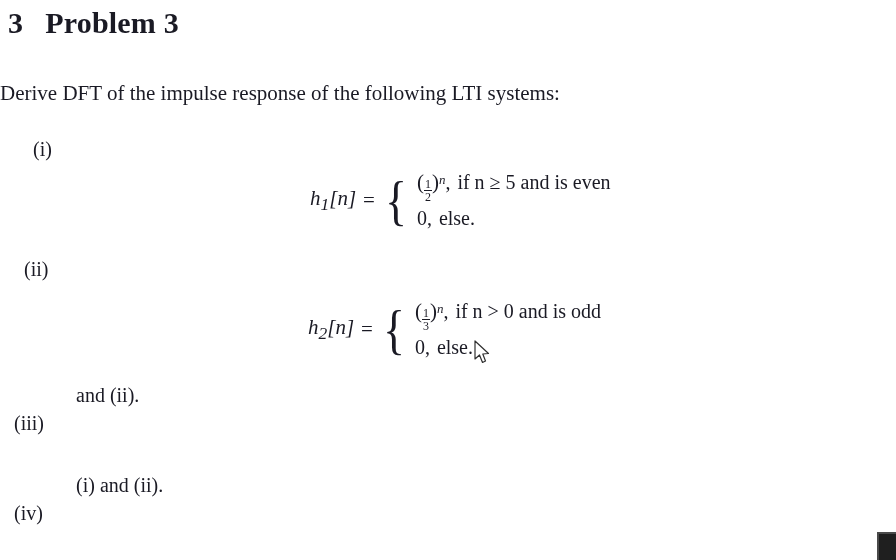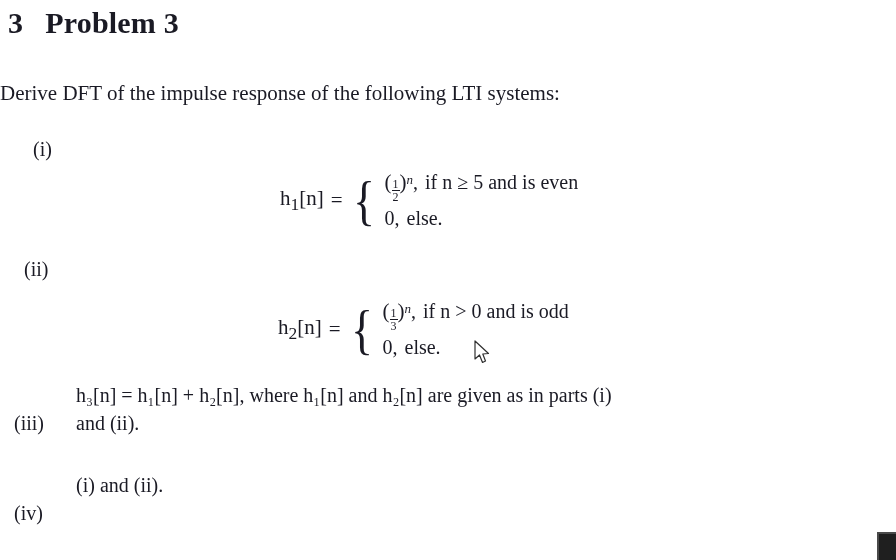--- a/index.html
+++ b/index.html
@@ -60,22 +60,24 @@
     position: absolute;
     font-size: 20px;
     display: flex;
     align-items: center;
     white-space: nowrap;
   }
   .eq-1 { left: 280px; top: 168px; }
   .eq-2 { left: 278px; top: 297px; }
 
   .lhs {
+    font-style: italic;
     font-size: 21px;
     margin-right: 7px;
+    margin-left: 30px;
   }
   .eqsign {
     font-style: normal;
     margin-right: 8px;
     font-size: 21px;
   }
   .brace {
     font-size: 54px;
     line-height: 0;
     font-weight: 300;
@@ -220,21 +222,20 @@
       </span>
       <span class="case-row">
         <span>0,</span>
         <span class="cond">else.</span>
       </span>
     </span>
   </div>
 
   <div class="enum-item enum-iii">
     <span class="enum-marker">(iii)</span>
-    <div class="enum-body">h₃[n]  =  h₁[n] + h₂[n], where h₁[n] and h₂[n] are given as in parts (i)</div>
     <div class="enum-body enum-line2">and (ii).</div>
   </div>
 
   <div class="enum-item enum-iv">
     <span class="enum-marker">(iv)</span>
     <div class="enum-body enum-line2">(i) and (ii).</div>
   </div>
 
   <div class="cursor">
     <svg width="18" height="26" viewBox="0 0 18 26" xmlns="http://www.w3.org/2000/svg">

